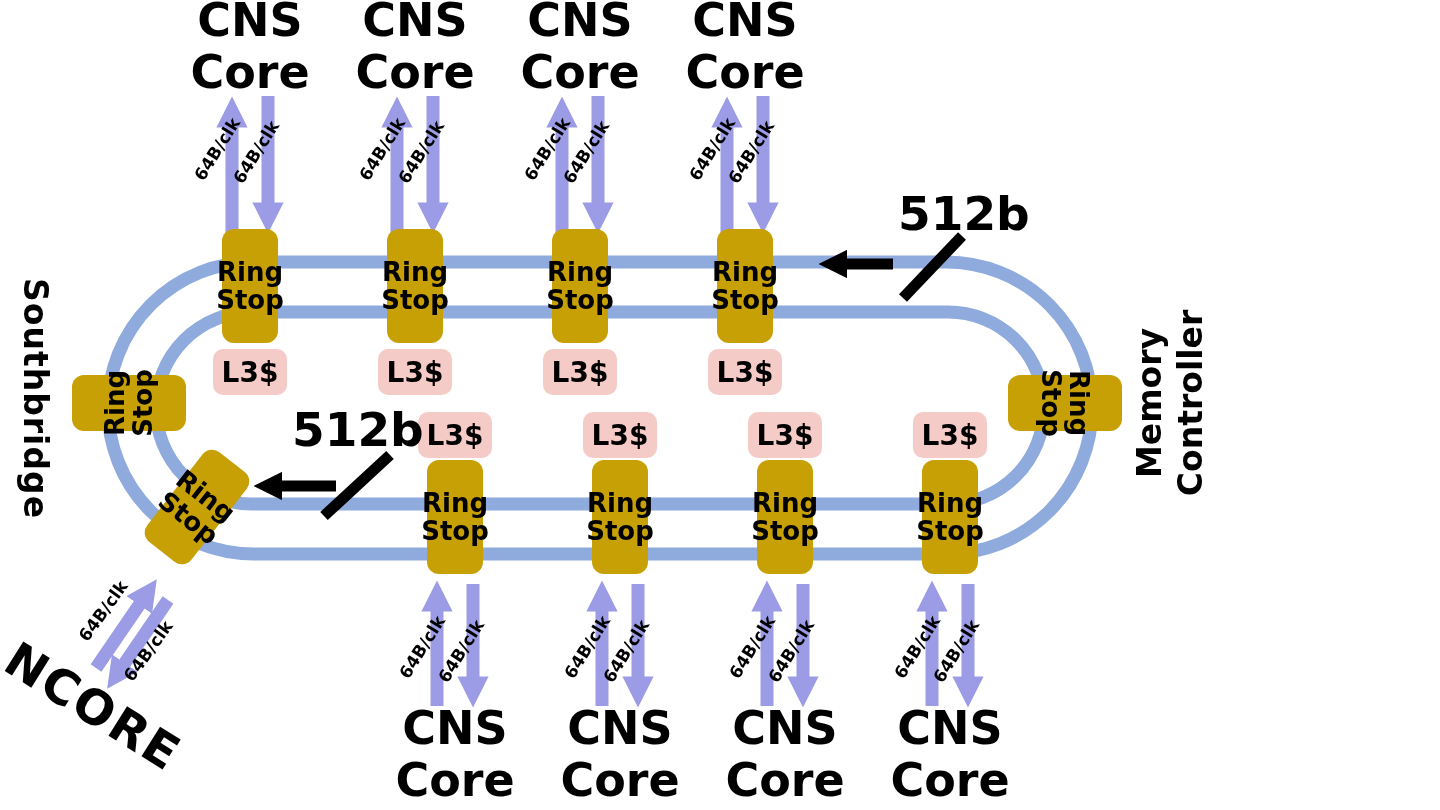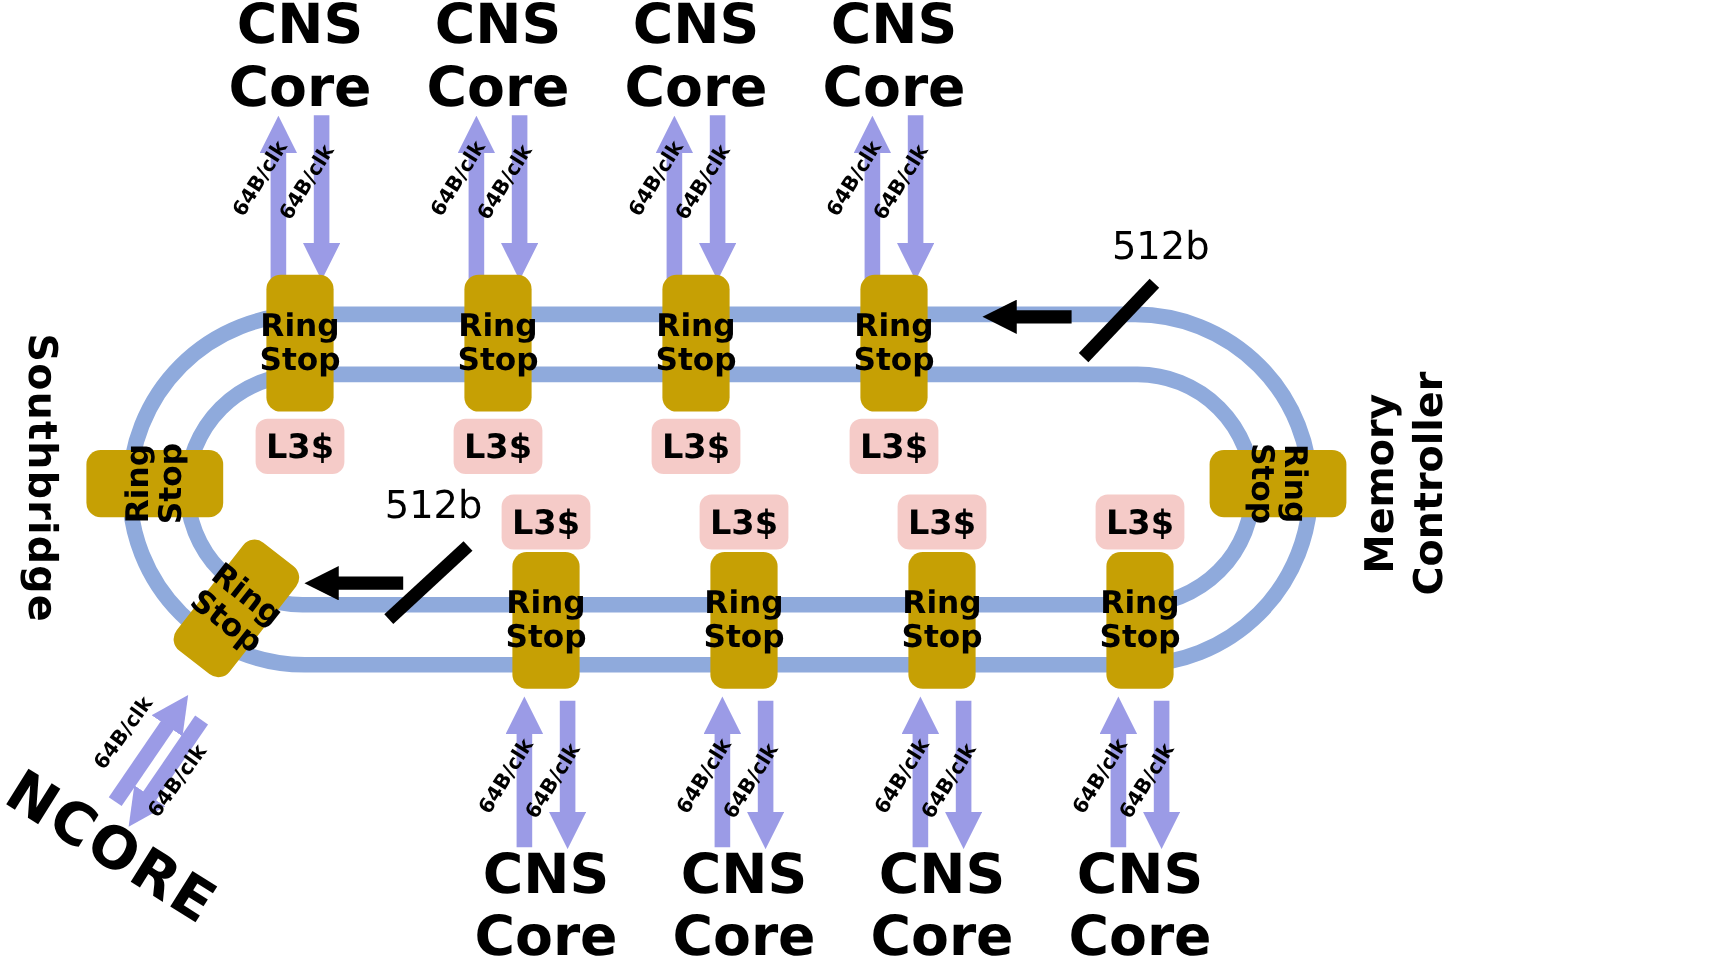--- a/index.html
+++ b/index.html
@@ -14,21 +14,21 @@
   .arrow-head-blk{fill:#000}
 
   .core-label{position:absolute;width:170px;text-align:center;font-size:46px;font-weight:800;line-height:1.14;white-space:nowrap}
   .ring-stop{position:absolute;width:56px;height:114px;background:var(--ring-stop-fill,#C6A004);border-radius:12px;
              display:flex;flex-direction:column;align-items:center;justify-content:center;
              font-size:26px;font-weight:800;line-height:1.08;text-align:center;white-space:nowrap}
   .l3{position:absolute;width:74px;height:46px;background:var(--l3-fill,#F5CBC8);border-radius:10px;
       display:flex;align-items:center;justify-content:center;font-size:28px;font-weight:800}
   .bw{position:absolute;width:74px;text-align:center;font-size:17px;font-weight:800;transform:rotate(-58deg);white-space:nowrap}
   .bw.nc{transform:rotate(-54deg)}
-  .buswidth{position:absolute;width:110px;text-align:right;font-size:32px;font-weight:400}
+  .buswidth{position:absolute;width:110px;text-align:center;font-size:47px;font-weight:700}
   .side-label{position:absolute;font-size:33px;font-weight:800;white-space:nowrap}
   #southbridge{writing-mode:vertical-rl;left:16px;top:278px;letter-spacing:1px}
   #memctl{width:270px;height:92px;left:1040px;top:357px;transform:rotate(-90deg);text-align:center;line-height:1.25;white-space:normal}
   #ncore{left:4px;top:636px;width:230px;font-size:48px;font-weight:800;transform:rotate(32deg);transform-origin:20px 60%;letter-spacing:2px;position:absolute}
 </style>
 </head>
 <body>
 
 <div id="stage">
 

